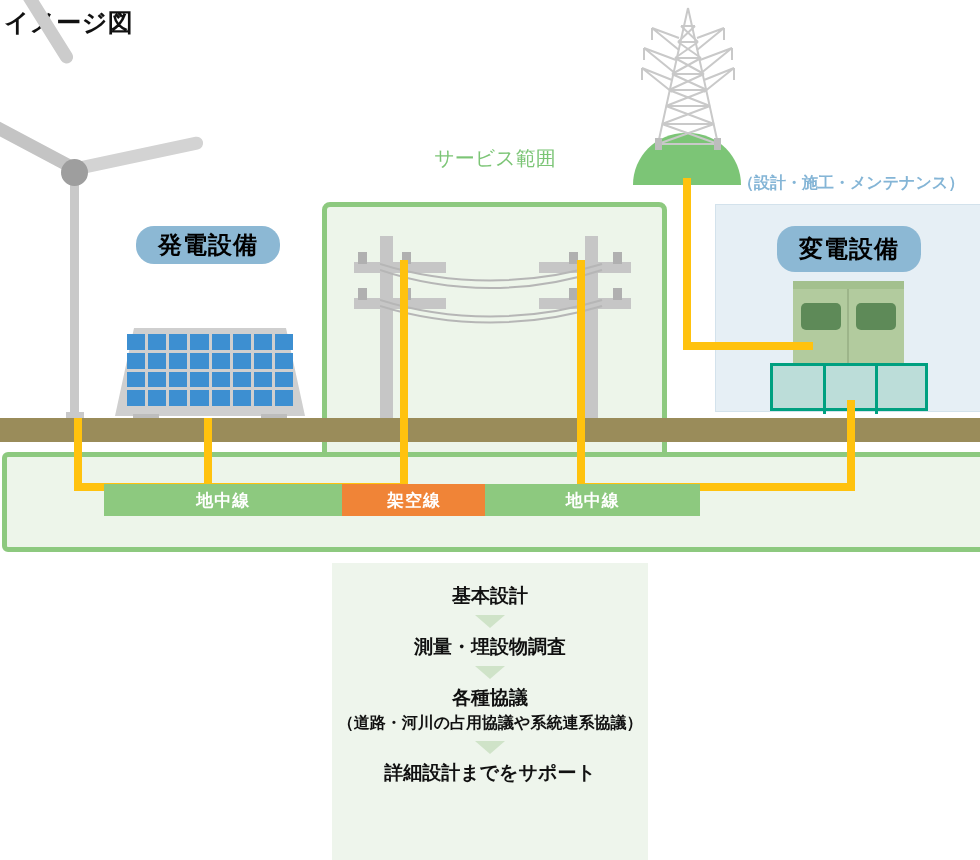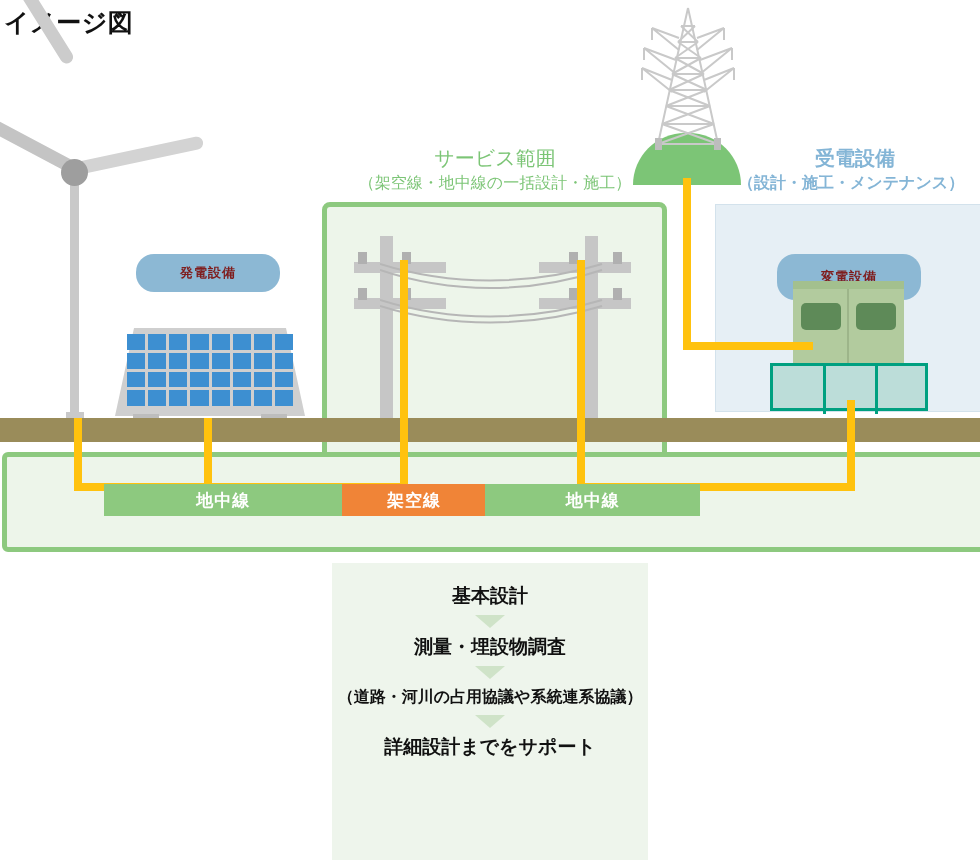--- a/index.html
+++ b/index.html
@@ -20,25 +20,24 @@
   }
 
   
   .head-green{color:#7cc576;text-align:center;font-weight:normal;}
   .head-blue{color:#84b5d6;text-align:center;font-weight:bold;}
   .head-main{font-size:20px;line-height:24px;}
   .head-sub{font-size:16px;line-height:22px;}
 
   
   .badge{
-    background:#8cb8d4;color:#7f1d1d;border-radius:18px;
-    font-weight:bold;font-size:13px;
+    background:#8cb8d4;color:#000000;border-radius:18px;
+    font-weight:bold;font-size:24px;
     display:flex;align-items:center;justify-content:center;
     letter-spacing:1px;
-    margin-top:28px;
   }
 
   
   #service-box{
     left:322px;top:202px;width:345px;height:262px;
     background:#edf5ea;border:5px solid #8dc97f;border-radius:8px;
     box-sizing:border-box;
   }
   #receive-box{
     left:715px;top:204px;width:270px;height:208px;
@@ -177,23 +176,21 @@
         <div class="cell"></div>
         <div class="cell"></div>
         <div class="cell"></div>
     </div>
 
     <div class="abs" style="left:18px;top:86px;width:26px;height:8px;background:#bdbdbd;"></div>
     <div class="abs" style="left:146px;top:86px;width:26px;height:8px;background:#bdbdbd;"></div>
   </div>
 
   <div class="abs head-green head-main" style="left:330px;top:146px;width:330px;">サービス範囲</div>
-  <div class="abs head-green head-sub" style="left:322px;top:172px;width:346px;">（架空線・地中線の一括設計・施工）</div>
-
-  <div class="abs head-blue head-main" style="left:730px;top:146px;width:250px;">受電設備</div>
+
   <div class="abs head-blue head-sub" style="left:716px;top:172px;width:270px;">（設計・施工・メンテナンス）</div>
 
   <div class="abs" id="receive-box"></div>
 
   <div class="abs" id="service-box"></div>
 
   <div class="abs badge" style="left:136px;top:226px;width:144px;height:38px;">発電設備</div>
   <div class="abs badge" style="left:777px;top:226px;width:144px;height:46px;">変電設備</div>
 
   <div class="abs" id="hill"></div>
@@ -301,18 +298,19 @@
     <div class="cable-seg seg-under" style="width:40%;">地中線</div>
     <div class="cable-seg seg-over" style="width:24%;text-align:center;">架空線</div>
     <div class="cable-seg seg-under" style="width:36%;">地中線</div>
   </div>
 
   <div class="abs" id="flow">
     <div class="flow-step flow-main">基本設計</div>
     <div class="flow-arrow"></div>
     <div class="flow-step flow-main">測量・埋設物調査</div>
     <div class="flow-arrow"></div>
+    <div class="flow-step flow-main">各種協議</div>
     <div class="flow-step flow-note">（道路・河川の占用協議や系統連系協議）</div>
     <div class="flow-arrow"></div>
     <div class="flow-step flow-main">詳細設計までをサポート</div>
   </div>
 
 </div>
 
 </body></html>

